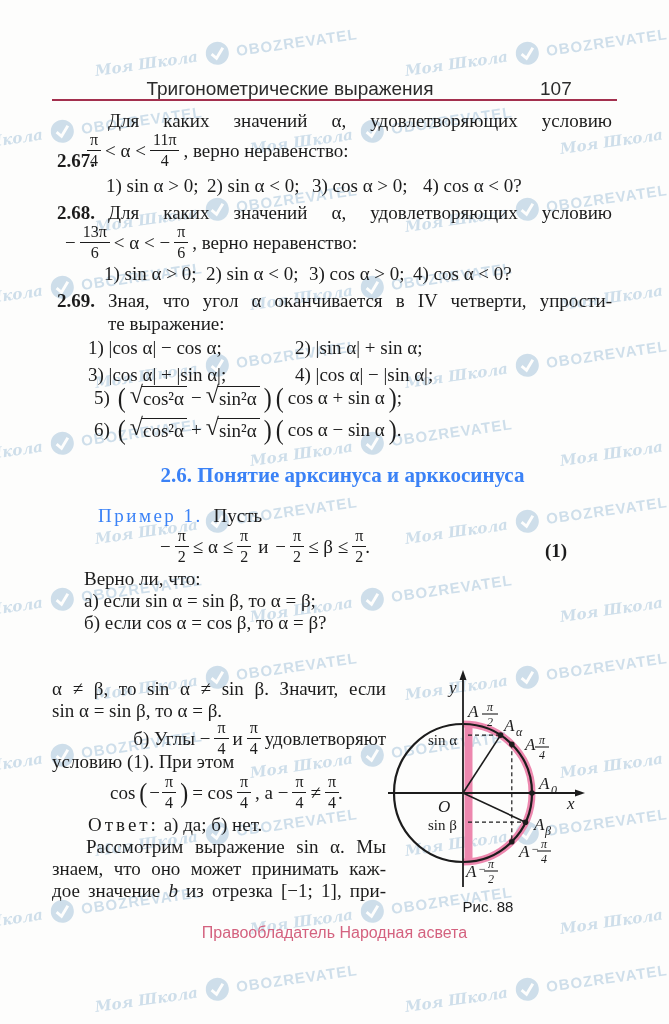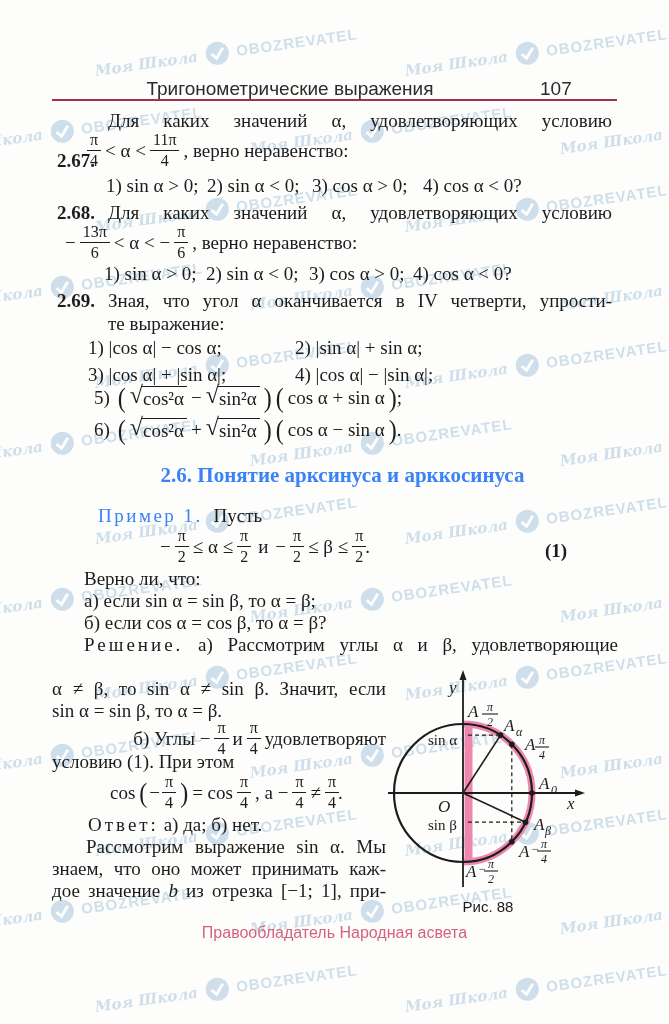--- a/index.html
+++ b/index.html
@@ -500,23 +500,20 @@
           <span class="fd">2</span>
         </span>
       <span style="margin-left:-3px;">.</span>
     </div>
     <div class="ln bold" style="left:545px;top:540px;">(1)</div>
 
     <div class="ln" style="left:84px;top:568px;">Верно ли, что:</div>
     <div class="ln" style="left:84px;top:590px;">а) если sin α = sin β, то α = β;</div>
     <div class="ln" style="left:84px;top:612px;">б) если cos α = cos β, то α = β?</div>
 
-    <div class="ln j" style="left:84px;top:634px;width:534px;">
-      <span class="sp3">Решение.</span><span> а) Рассмотрим углы α и β, удовлетворяющие</span>
-    </div>
     <div class="ln j" style="left:52px;top:678px;width:334px;">α ≠ β, то sin α ≠ sin β. Значит, если</div>
     <div class="ln" style="left:52px;top:700px;">sin α = sin β, то α = β.</div>
 
     <div class="mrow" style="left:80px;top:720px;width:308px;justify-content:flex-end;">
       <span>б) Углы −</span>
       <span class="fr">
           <span class="fn">π</span>
           <span class="fd">4</span>
         </span>
       <span>и</span>

